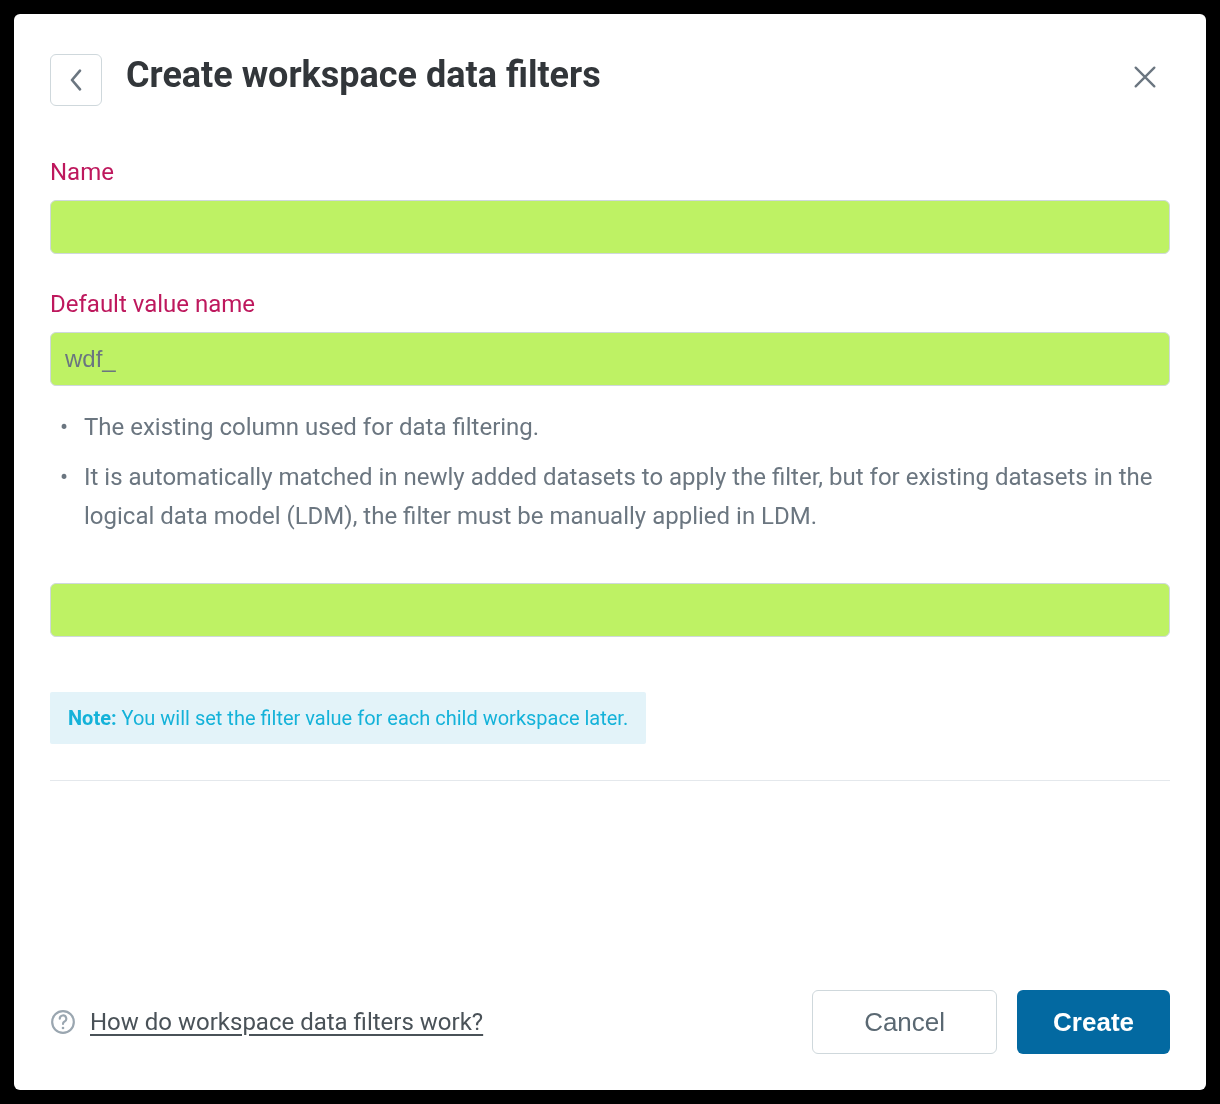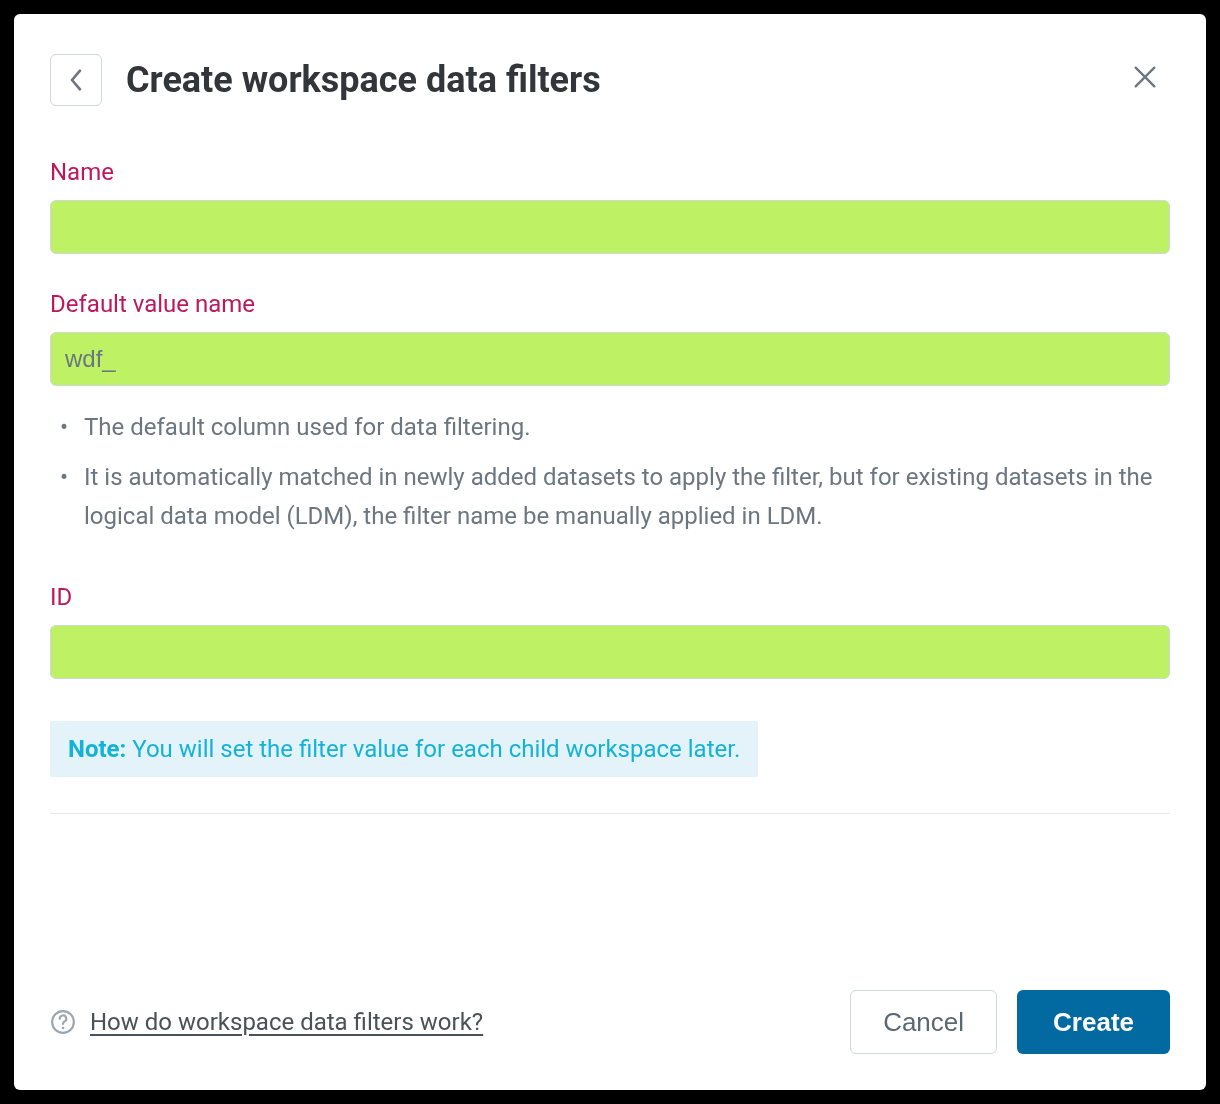--- a/index.html
+++ b/index.html
@@ -19,21 +19,21 @@
       width: 100%;
       height: 100%;
       border-radius: 6px;
       padding: 40px 36px 36px 36px;
       display: flex;
       flex-direction: column;
       position: relative;
     }
     .header {
       display: flex;
-      align-items: center;
+      align-items: flex-start;
       gap: 24px;
       margin-bottom: 52px;
     }
     .back-btn {
       width: 52px;
       height: 52px;
       border: 1px solid #cfd8dc;
       border-radius: 6px;
       background: #fff;
       display: flex;
@@ -107,24 +107,24 @@
       content: "•";
       position: absolute;
       left: 10px;
       top: 0;
       color: #6b7680;
       font-size: 24px;
     }
     .note-box {
       background: #e3f3f9;
       padding: 14px 18px;
-      font-size: 24px;
+      font-size: 20px;
       border-radius: 2px;
       display: inline-block;
-      margin-top: 6px;
+      margin-top: 19px;
     }
     .note-label {
       color: #14b2d9;
       font-weight: 700;
     }
     .note-text {
       color: #14b2d9;
       font-weight: 400;
     }
     .divider {
@@ -154,21 +154,21 @@
       color: #4a5258;
       text-decoration: underline;
       text-underline-offset: 4px;
     }
     .footer-buttons {
       display: flex;
       gap: 20px;
     }
     .btn {
       height: 64px;
-      padding: 0 32px;
+      padding: 0 51px;
       border-radius: 6px;
       font-size: 26px;
       cursor: pointer;
       display: flex;
       align-items: center;
       justify-content: center;
     }
     .btn-cancel {
       background: #fff;
       border: 1px solid #cfd8dc;
@@ -204,27 +204,26 @@
 
   <div class="form-group">
     <label class="form-label">Name</label>
     <input type="text" class="form-input" value="" style="">
   </div>
 
   <div class="form-group">
     <label class="form-label">Default value name</label>
     <input type="text" class="form-input" placeholder="wdf_" style="">
     <ul class="helper-list">
-      <li>The default column used for data filtering.</li>
-      <li>It is automatically matched in newly added datasets to apply the filter, but for existing datasets in the logical data model (LDM), the filter name be manually applied in LDM.</li>
+      <li>The existing column used for data filtering.</li>
+      <li>It is automatically matched in newly added datasets to apply the filter, but for existing datasets in the logical data model (LDM), the filter must be manually applied in LDM.</li>
     </ul>
   </div>
 
   <div class="form-group">
-    <label class="form-label">ID</label>
     <input type="text" class="form-input" value="" style="">
   </div>
 
   <div>
     <span class="note-box">
       <span class="note-label">Note:</span><span class="note-text"> You will set the filter value for each child workspace later.</span>
     </span>
   </div>
 
   <hr class="divider">

